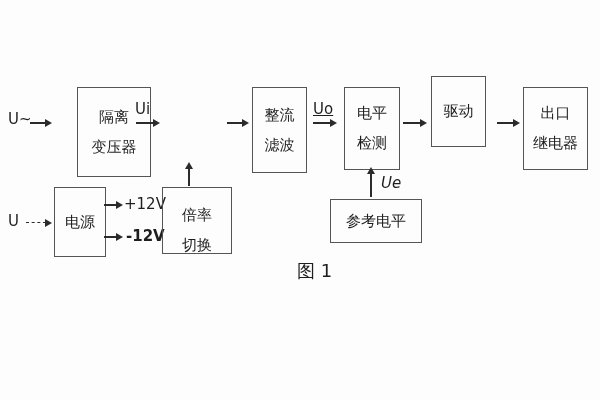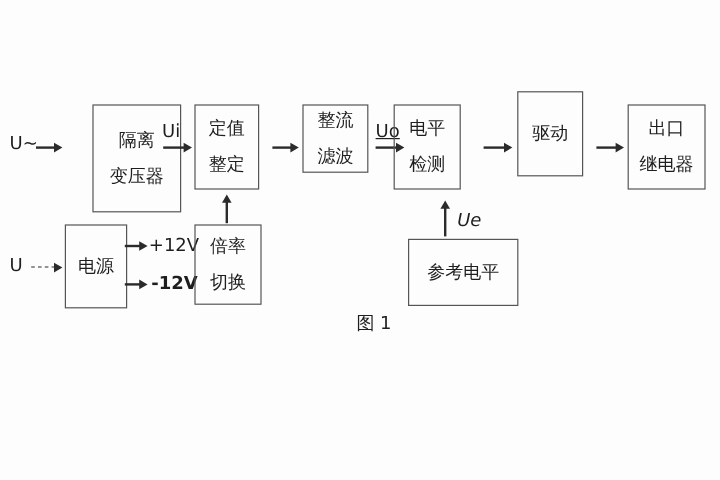--- a/index.html
+++ b/index.html
@@ -79,21 +79,21 @@
   .arrow-u::after {
     content: "";
     position: absolute;
     top: 0; left: -4px;
     border-bottom: 7px solid currentColor;
     border-left: 4px solid transparent;
     border-right: 4px solid transparent;
   }
   .caption {
     position: absolute;
-    font-size: 15px;
+    font-size: 18px;
     line-height: 1;
     white-space: nowrap;
   }
 </style>
 </head>
 <body>
 
 <div class="canvas">
 
   <span class="lbl" style="left:8px; top:112px;">U~</span>
@@ -101,75 +101,71 @@
   <div class="arrow-r" style="left:30px; top:123px; width:22px;"></div>
 
   <div class="box" style="left:53px; top:87px; width:74px; height:90px;margin-left:24px;">
     <span>隔离</span>
     <span>变压器</span>
   </div>
 
   <span class="lbl" style="left:135px; top:102px;">Ui</span>
   <div class="arrow-r" style="left:136px; top:123px; width:24px;"></div>
 
-  <div class="box" style="left:162px; top:87px; width:54px; height:71px;">
-    <span>定值</span>
-    <span>整定</span>
-  </div>
 
   <div class="arrow-r" style="left:227px; top:123px; width:22px;"></div>
 
-  <div class="box" style="left:252px; top:87px; width:55px; height:57px;">
+  <div class="box" style="left:252px; top:87px; width:55px; height:86px;">
     <span>整流</span>
     <span>滤波</span>
   </div>
 
   <span class="lbl" style="left:313px; top:102px;text-decoration:underline;">Uo</span>
   <div class="arrow-r" style="left:313px; top:123px; width:24px;"></div>
 
-  <div class="box" style="left:328px; top:87px; width:56px; height:71px;">
+  <div class="box" style="left:344px; top:87px; width:56px; height:83px;">
     <span>电平</span>
     <span>检测</span>
   </div>
 
   <div class="arrow-r" style="left:403px; top:123px; width:24px;"></div>
 
   <div class="box" style="left:431px; top:76px; width:55px; height:71px;">
     <span>驱动</span>
   </div>
 
   <div class="arrow-r" style="left:497px; top:123px; width:23px;"></div>
 
-  <div class="box" style="left:523px; top:87px; width:65px; height:71px;">
+  <div class="box" style="left:523px; top:87px; width:65px; height:83px;">
     <span>出口</span>
     <span>继电器</span>
   </div>
 
   <span class="lbl" style="left:8px; top:214px;">U</span>
 
   <div class="arrow-r dashed" style="left:26px; top:223px; width:26px;"></div>
 
   <div class="box" style="left:54px; top:187px; width:52px; height:70px;">
     <span>电源</span>
   </div>
 
   <div class="arrow-r" style="left:104px; top:205px; width:19px;"></div>
   <span class="lbl" style="left:124px; top:197px;">+12V</span>
 
   <div class="arrow-r" style="left:104px; top:237px; width:19px;"></div>
   <span class="lbl" style="left:126px; top:229px;font-weight:bold;">-12V</span>
 
-  <div class="box" style="left:162px; top:187px; width:56px; height:67px;">
+  <div class="box" style="left:162px; top:187px; width:70px; height:67px;justify-content:flex-end;">
     <span>倍率</span>
     <span>切换</span>
   </div>
 
   <div class="arrow-u" style="left:189px; top:162px; height:24px;"></div>
 
-  <div class="box" style="left:340px; top:199px; width:92px; height:56px;">
+  <div class="box" style="left:330px; top:199px; width:92px; height:44px;">
     <span>参考电平</span>
   </div>
 
   <div class="arrow-u" style="left:371px; top:167px; height:30px;"></div>
   <span class="lbl" style="left:381px; top:176px;font-style:italic;">Ue</span>
 
   <div class="caption" style="left:297px; top:262px;">图 1</div>
 
 </div>
 

